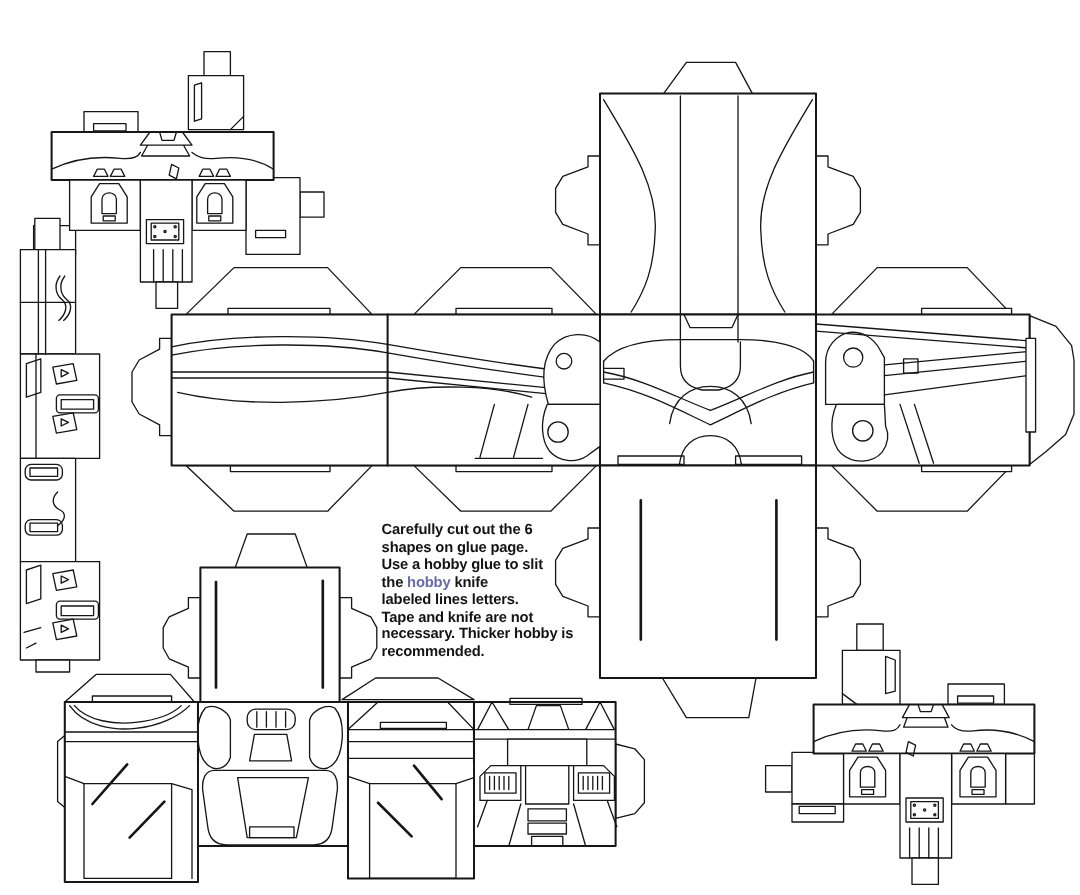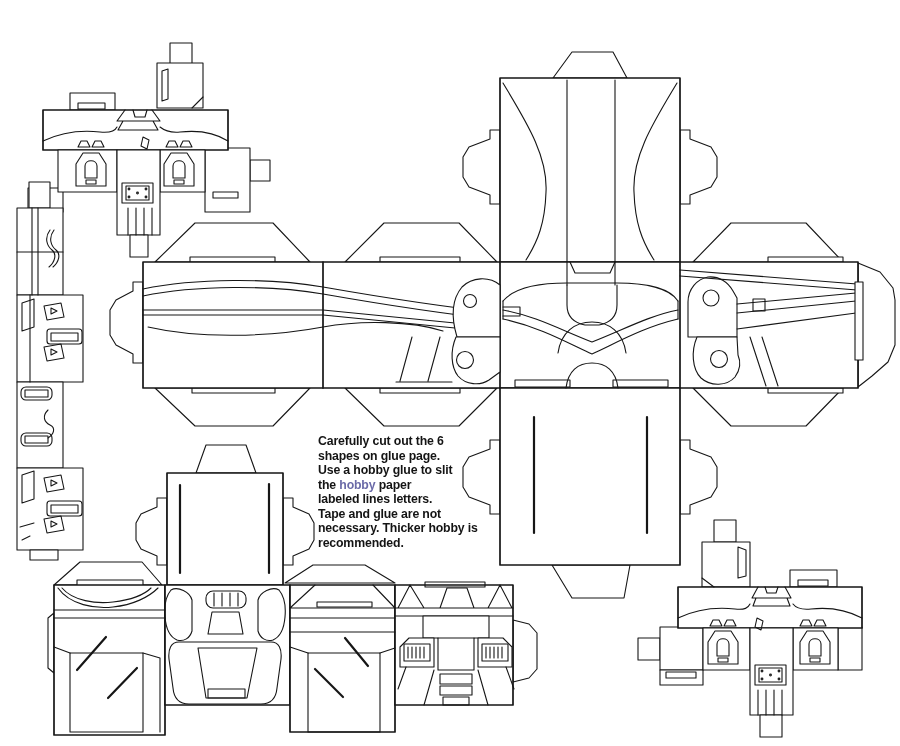--- a/index.html
+++ b/index.html
@@ -252,19 +252,19 @@
         <line x1="108" y1="678" x2="137" y2="648" stroke="#2b2bd6" stroke-width="2.2"></line>
         <line x1="345" y1="618" x2="368" y2="646" stroke="#2b2bd6" stroke-width="2.2"></line>
         <line x1="315" y1="649" x2="343" y2="677" stroke="#2b2bd6" stroke-width="2.2"></line>
       </g>
   </svg>
 
   <div class="instructions">
     <div>Carefully cut out the 6</div>
     <div>shapes on glue page.</div>
     <div>Use a hobby glue to slit</div>
-    <div><span>the </span><span class="blue">hobby</span><span> paper</span></div>
+    <div><span>the </span><span class="blue">hobby</span><span> knife</span></div>
     <div>labeled lines letters.</div>
-    <div>Tape and glue are not</div>
+    <div>Tape and knife are not</div>
     <div>necessary.  Thicker hobby is</div>
     <div>recommended.</div>
   </div>
 </div>
 
 </body></html>

